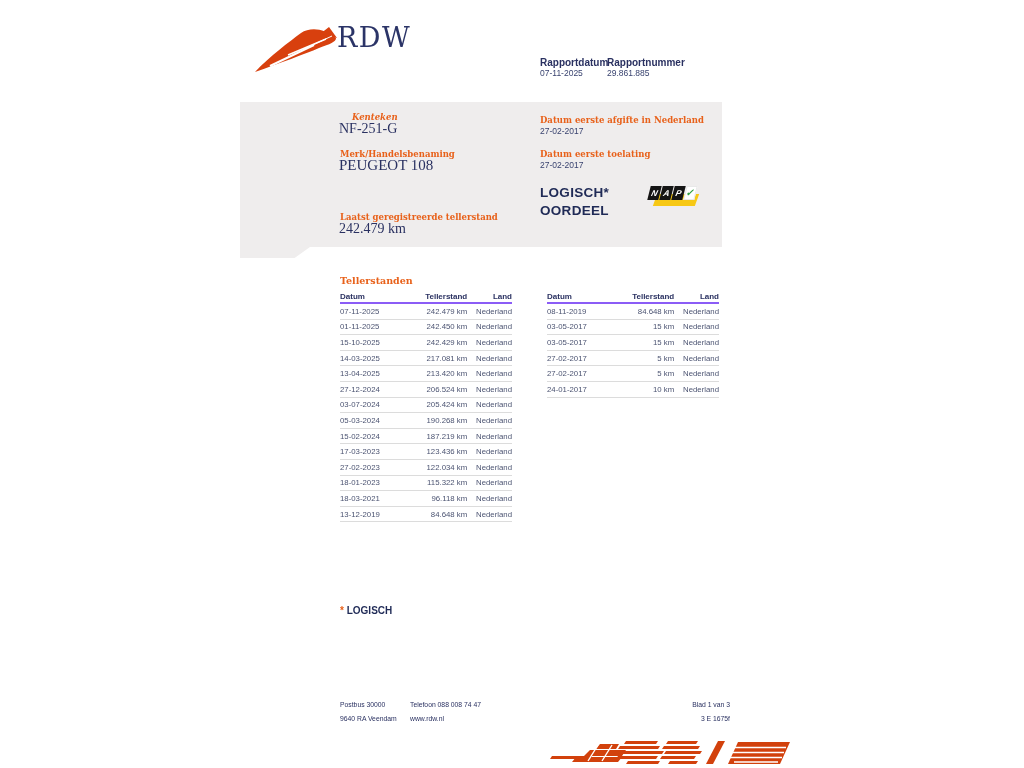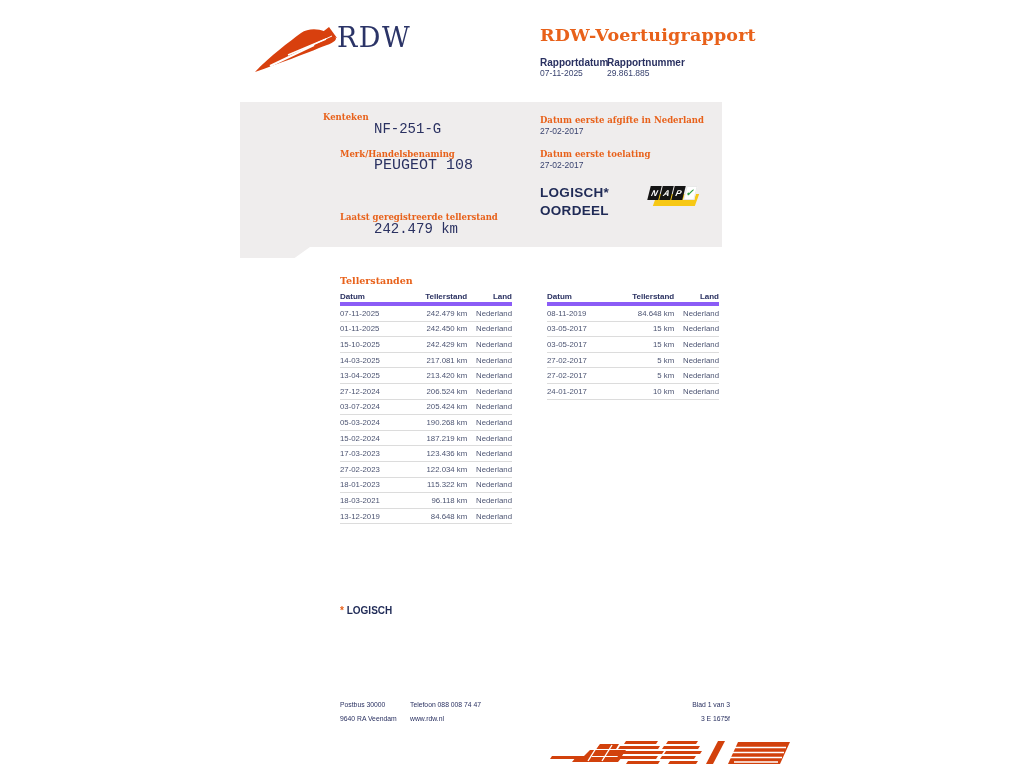--- a/index.html
+++ b/index.html
@@ -12,35 +12,35 @@
   .logo-text{left:337px;top:22px;font-size:27px;color:#2B3467;letter-spacing:1.5px;}
   .report-title{left:540px;top:25px;font-size:17.5px;font-weight:bold;color:#E8611A;letter-spacing:.2px;}
   .meta-label{font-size:10px;font-weight:bold;color:#2A3161;}
   .meta-value{font-size:8.5px;color:#3A4470;}
 
   
   .panel{left:240px;top:102px;width:482px;height:145px;background:#EFEDED;}
   .panel-tab{left:240px;top:247px;width:70px;height:11px;background:#EFEDED;
      clip-path:polygon(0 0,100% 0,78% 100%,0 100%);}
   .field-label{font-size:8.5px;font-weight:bold;color:#E8611A;font-family:"DejaVu Serif",serif;}
-  .field-value-lg{font-family:Liberation Mono, monospace;color:#2A3161;margin-left:35px;}
+  .field-value-lg{font-family:Liberation Serif, serif;color:#2A3161;}
   .field-value-sm{font-size:8.5px;color:#3A4470;}
   .verdict{left:540px;top:184px;font-size:13.5px;font-weight:bold;color:#1F2A56;line-height:18px;letter-spacing:.3px;}
 
   
   .nap{left:648px;top:184px;width:52px;height:26px;}
   .nap-yellow{position:absolute;left:7px;top:10px;width:42px;height:12px;background:#F7C815;transform:skewX(-20deg);}
   .nap-tile{position:absolute;top:2px;width:11px;height:14px;background:#151515;transform:skewX(-14deg);
      color:#fff;font-size:8.5px;font-weight:bold;text-align:center;line-height:14px;font-style:italic;}
   .nap-tile.check{background:#ffffff;color:#2E9E41;font-style:normal;font-size:10px;border:1px solid #e8e8e8;box-sizing:border-box;line-height:12px;}
 
   
   .section-title{font-size:9.5px;font-weight:bold;color:#E8611A;font-family:"DejaVu Serif",serif;}
   .mtable{width:172px;}
-  .mtable .hrow{display:flex;height:12px;align-items:flex-end;border-bottom:4px solid #8b5cf6;
+  .mtable .hrow{display:flex;height:12px;align-items:flex-end;border-bottom:2px solid #8b5cf6;
      font-size:8px;font-weight:bold;color:#2A3161;padding-bottom:1px;}
   .mtable .row{display:flex;height:14.6px;align-items:center;border-bottom:1px solid #DCDCDC;
      font-size:7.8px;color:#4C5472;}
   .mtable .c1{width:36%;text-align:left;}
   .mtable .c2{width:38%;text-align:right;}
   .mtable .c3{flex:1;text-align:right;}
 
   
   .note-title{font-size:10px;font-weight:bold;color:#1F2A56;}
   .note-star{color:#E8611A;font-weight:bold;}
@@ -57,30 +57,29 @@
 
   <svg class="abs" style="left:252px;top:25px;" width="86" height="48" viewBox="0 0 86 48">
     <path d="M84,13 C72,3 58,2 49,8 C37,17 18,31 3,47 C28,38 53,29 67,23 C78,19 84,17 84,13 Z" fill="#D8400E"></path>
     <path d="M77,2 L85,13 L68,9 Z" fill="#D8400E"></path>
     <line x1="18" y1="41" x2="62" y2="20" stroke="#ffffff" stroke-width="2"></line>
     <line x1="36" y1="30" x2="74" y2="14" stroke="#ffffff" stroke-width="1.4"></line>
     <line x1="52" y1="24" x2="80" y2="11" stroke="#ffffff" stroke-width="1"></line>
   </svg>
   <div class="abs slab logo-text">RDW</div>
 
-  <div class="abs slab report-title">RDW-Voertuigrapport</div>
   <div class="abs meta-label" style="left:540px;top:57px;">Rapportdatum</div>
   <div class="abs meta-label" style="left:607px;top:57px;">Rapportnummer</div>
   <div class="abs meta-value" style="left:540px;top:68px;">07-11-2025</div>
   <div class="abs meta-value" style="left:607px;top:68px;">29.861.885</div>
 
   <div class="abs panel"></div>
   <div class="abs panel-tab"></div>
 
-  <div class="abs field-label" style="left:323px;top:112px;">Kenteken</div>
+  <div class="abs field-label" style="left:352px;top:112px;font-style:italic;">Kenteken</div>
   <div class="abs field-value-lg" style="left:339px;top:121px;font-size:14px;">NF-251-G</div>
 
   <div class="abs field-label" style="left:340px;top:149px;">Merk/Handelsbenaming</div>
   <div class="abs field-value-lg" style="left:339px;top:157px;font-size:15px;">PEUGEOT 108</div>
 
   <div class="abs field-label" style="left:340px;top:212px;">Laatst geregistreerde tellerstand</div>
   <div class="abs field-value-lg" style="left:339px;top:221px;font-size:14px;">242.479 km</div>
 
   <div class="abs field-label" style="left:540px;top:115px;">Datum eerste afgifte in Nederland</div>
   <div class="abs field-value-sm" style="left:540px;top:126px;">27-02-2017</div>

